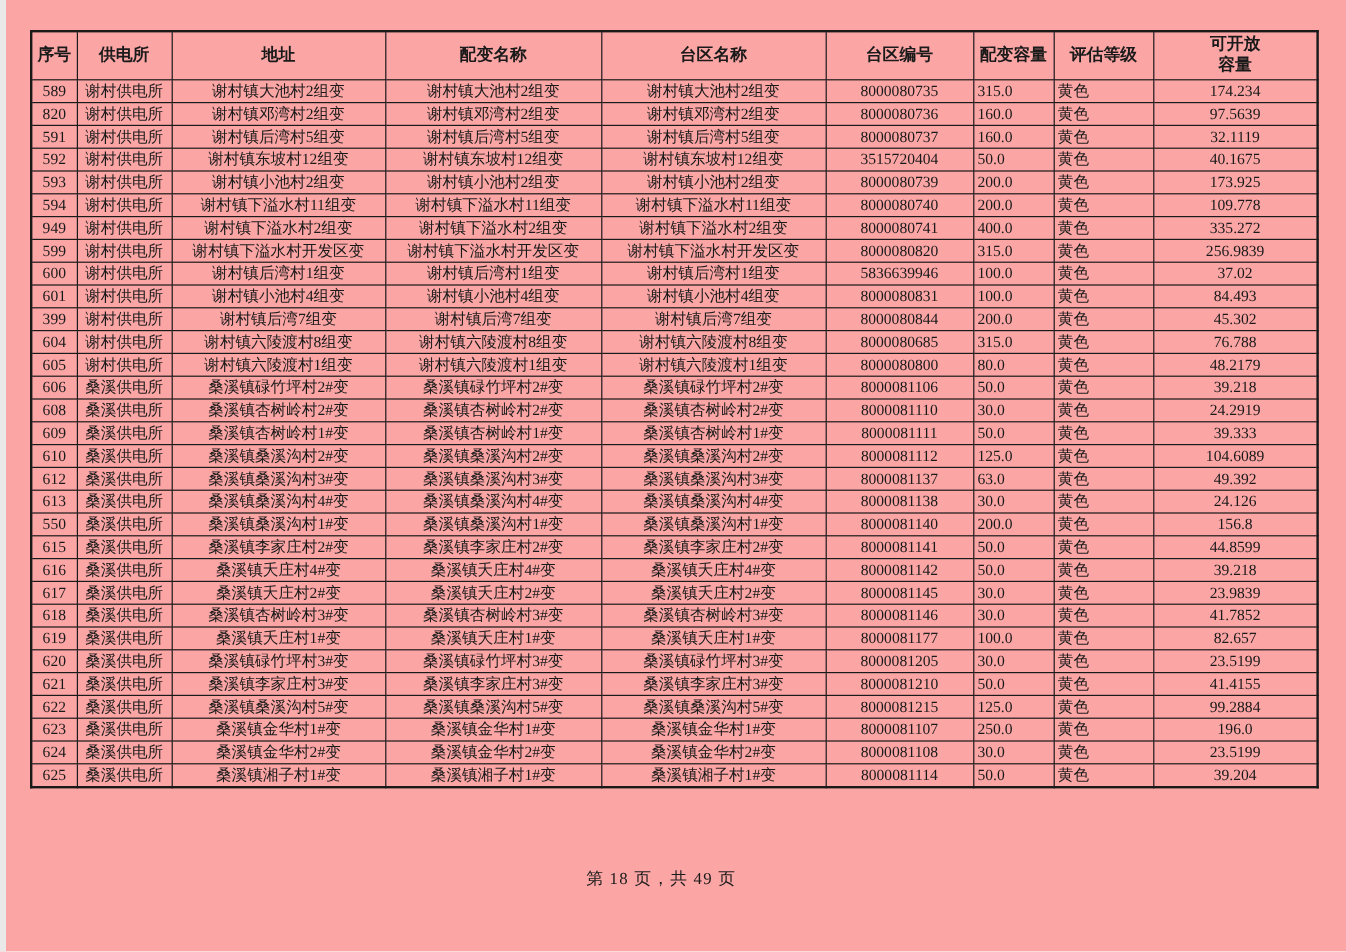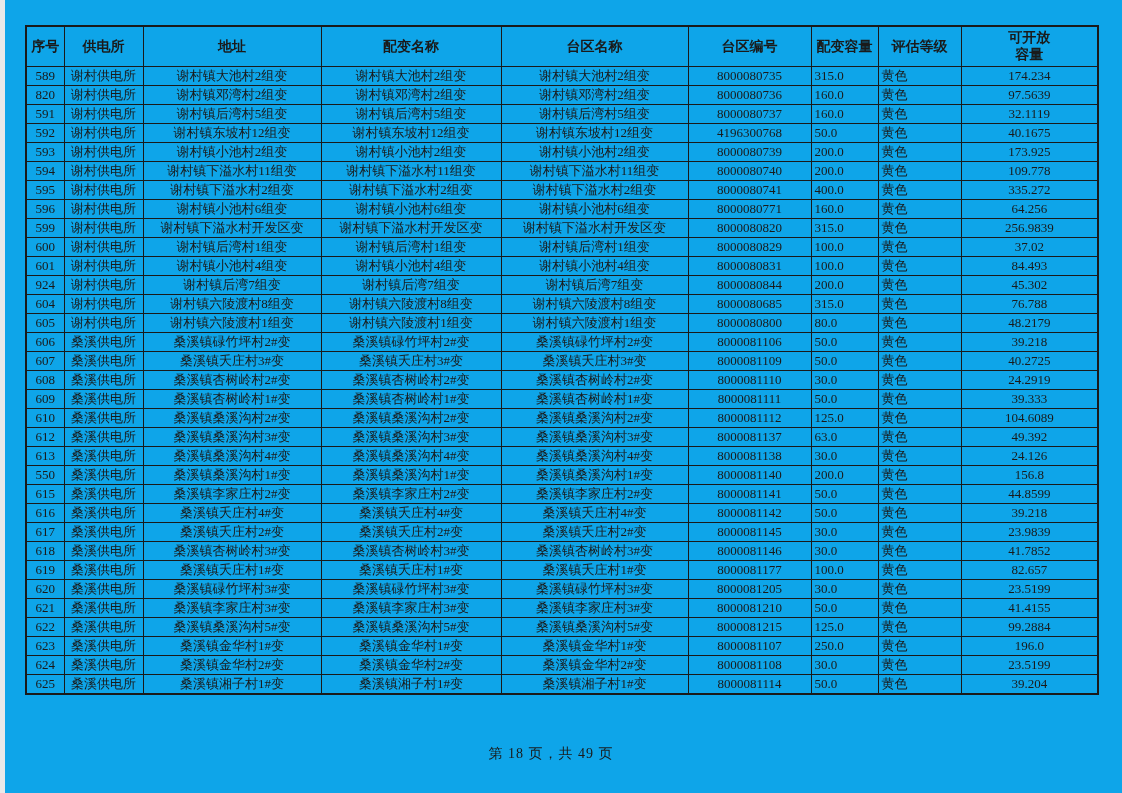--- a/index.html
+++ b/index.html
@@ -3,21 +3,21 @@
 <meta charset="utf-8">
 <style>
   * { margin: 0; padding: 0; box-sizing: border-box; }
   html, body {
     width: 1122px; height: 793px;
     background: #ffffff;
     font-family: "Liberation Serif", "DejaVu Serif", serif;
     color: #1a1a1a;
     overflow: hidden;
   }
-  .page { position: relative; width: 1122px; height: 793px; background: #0ea5e9; }
+  .page { position: relative; width: 1122px; height: 793px; background: #fca5a5; }
   .page-edge {
     position: absolute; left: 0; top: 0; width: 5px; height: 793px;
     background: #e9e9e9;
   }
   table.data-table {
     position: absolute; left: 25px; top: 25px;
     width: 1072px;
     border-collapse: collapse;
     table-layout: fixed;
     border: 2px solid #1a1a1a;
@@ -37,21 +37,21 @@
     font-weight: bold;
     line-height: 17px;
     white-space: pre-line;
   }
   .data-table tbody td { height: 18px; line-height: 18px; }
   .data-table td.col-6, .data-table td.col-7 {
     text-align: left;
     padding-left: 3px;
   }
   .footer {
-    position: absolute; left: 0; top: 745px; width: 1102px;
+    position: absolute; left: 0; top: 724px; width: 1102px;
     text-align: center;
     font-size: 14px;
     letter-spacing: 1px;
     color: #1a1a1a;
   }
 </style>
 </head>
 <body>
 
 <div class="page">
@@ -116,21 +116,21 @@
           <td class="col-6">160.0</td>
           <td class="col-7">黄色</td>
           <td class="col-8">32.1119</td>
         </tr>
         <tr>
           <td class="col-0">592</td>
           <td class="col-1">谢村供电所</td>
           <td class="col-2">谢村镇东坡村12组变</td>
           <td class="col-3">谢村镇东坡村12组变</td>
           <td class="col-4">谢村镇东坡村12组变</td>
-          <td class="col-5">4196300768</td>
+          <td class="col-5">3515720404</td>
           <td class="col-6">50.0</td>
           <td class="col-7">黄色</td>
           <td class="col-8">40.1675</td>
         </tr>
         <tr>
           <td class="col-0">593</td>
           <td class="col-1">谢村供电所</td>
           <td class="col-2">谢村镇小池村2组变</td>
           <td class="col-3">谢村镇小池村2组变</td>
           <td class="col-4">谢村镇小池村2组变</td>
@@ -144,76 +144,65 @@
           <td class="col-1">谢村供电所</td>
           <td class="col-2">谢村镇下溢水村11组变</td>
           <td class="col-3">谢村镇下溢水村11组变</td>
           <td class="col-4">谢村镇下溢水村11组变</td>
           <td class="col-5">8000080740</td>
           <td class="col-6">200.0</td>
           <td class="col-7">黄色</td>
           <td class="col-8">109.778</td>
         </tr>
         <tr>
-          <td class="col-0">595</td>
+          <td class="col-0">949</td>
           <td class="col-1">谢村供电所</td>
           <td class="col-2">谢村镇下溢水村2组变</td>
           <td class="col-3">谢村镇下溢水村2组变</td>
           <td class="col-4">谢村镇下溢水村2组变</td>
           <td class="col-5">8000080741</td>
           <td class="col-6">400.0</td>
           <td class="col-7">黄色</td>
           <td class="col-8">335.272</td>
         </tr>
         <tr>
-          <td class="col-0">596</td>
-          <td class="col-1">谢村供电所</td>
-          <td class="col-2">谢村镇小池村6组变</td>
-          <td class="col-3">谢村镇小池村6组变</td>
-          <td class="col-4">谢村镇小池村6组变</td>
-          <td class="col-5">8000080771</td>
-          <td class="col-6">160.0</td>
-          <td class="col-7">黄色</td>
-          <td class="col-8">64.256</td>
-        </tr>
-        <tr>
           <td class="col-0">599</td>
           <td class="col-1">谢村供电所</td>
           <td class="col-2">谢村镇下溢水村开发区变</td>
           <td class="col-3">谢村镇下溢水村开发区变</td>
           <td class="col-4">谢村镇下溢水村开发区变</td>
           <td class="col-5">8000080820</td>
           <td class="col-6">315.0</td>
           <td class="col-7">黄色</td>
           <td class="col-8">256.9839</td>
         </tr>
         <tr>
           <td class="col-0">600</td>
           <td class="col-1">谢村供电所</td>
           <td class="col-2">谢村镇后湾村1组变</td>
           <td class="col-3">谢村镇后湾村1组变</td>
           <td class="col-4">谢村镇后湾村1组变</td>
-          <td class="col-5">8000080829</td>
+          <td class="col-5">5836639946</td>
           <td class="col-6">100.0</td>
           <td class="col-7">黄色</td>
           <td class="col-8">37.02</td>
         </tr>
         <tr>
           <td class="col-0">601</td>
           <td class="col-1">谢村供电所</td>
           <td class="col-2">谢村镇小池村4组变</td>
           <td class="col-3">谢村镇小池村4组变</td>
           <td class="col-4">谢村镇小池村4组变</td>
           <td class="col-5">8000080831</td>
           <td class="col-6">100.0</td>
           <td class="col-7">黄色</td>
           <td class="col-8">84.493</td>
         </tr>
         <tr>
-          <td class="col-0">924</td>
+          <td class="col-0">399</td>
           <td class="col-1">谢村供电所</td>
           <td class="col-2">谢村镇后湾7组变</td>
           <td class="col-3">谢村镇后湾7组变</td>
           <td class="col-4">谢村镇后湾7组变</td>
           <td class="col-5">8000080844</td>
           <td class="col-6">200.0</td>
           <td class="col-7">黄色</td>
           <td class="col-8">45.302</td>
         </tr>
         <tr>
@@ -241,31 +230,20 @@
         <tr>
           <td class="col-0">606</td>
           <td class="col-1">桑溪供电所</td>
           <td class="col-2">桑溪镇碌竹坪村2#变</td>
           <td class="col-3">桑溪镇碌竹坪村2#变</td>
           <td class="col-4">桑溪镇碌竹坪村2#变</td>
           <td class="col-5">8000081106</td>
           <td class="col-6">50.0</td>
           <td class="col-7">黄色</td>
           <td class="col-8">39.218</td>
-        </tr>
-        <tr>
-          <td class="col-0">607</td>
-          <td class="col-1">桑溪供电所</td>
-          <td class="col-2">桑溪镇夭庄村3#变</td>
-          <td class="col-3">桑溪镇夭庄村3#变</td>
-          <td class="col-4">桑溪镇夭庄村3#变</td>
-          <td class="col-5">8000081109</td>
-          <td class="col-6">50.0</td>
-          <td class="col-7">黄色</td>
-          <td class="col-8">40.2725</td>
         </tr>
         <tr>
           <td class="col-0">608</td>
           <td class="col-1">桑溪供电所</td>
           <td class="col-2">桑溪镇杏树岭村2#变</td>
           <td class="col-3">桑溪镇杏树岭村2#变</td>
           <td class="col-4">桑溪镇杏树岭村2#变</td>
           <td class="col-5">8000081110</td>
           <td class="col-6">30.0</td>
           <td class="col-7">黄色</td>

